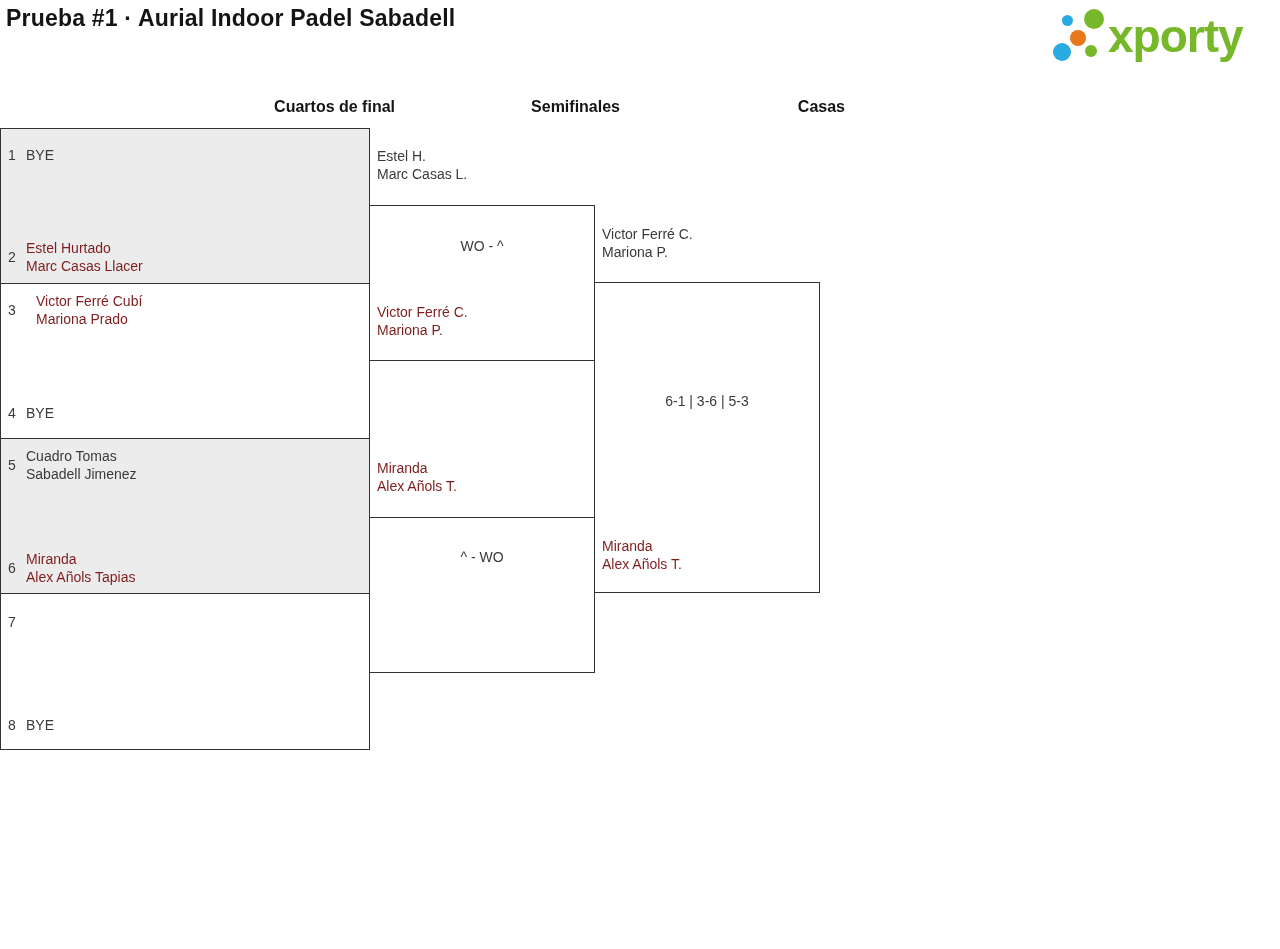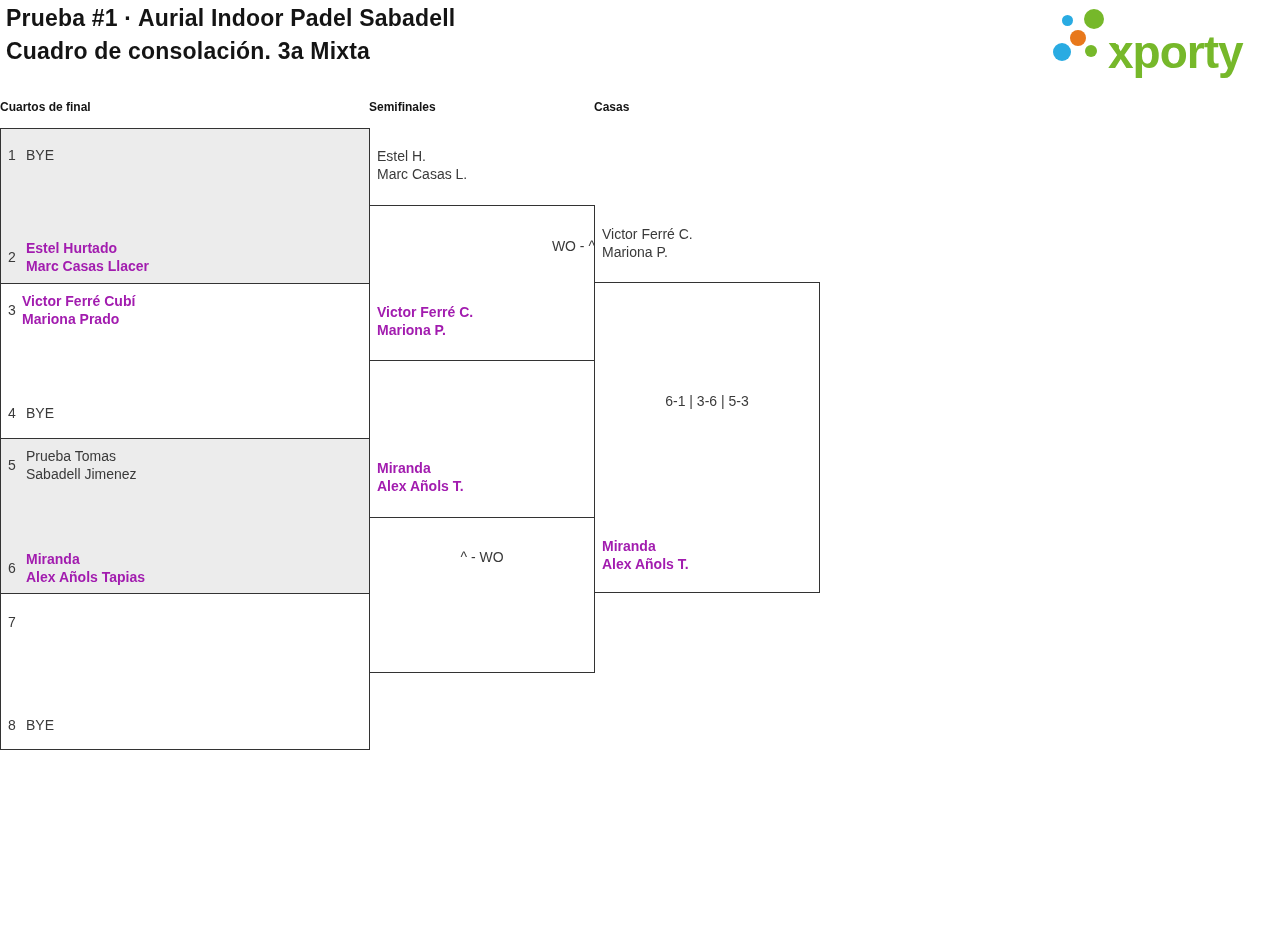--- a/index.html
+++ b/index.html
@@ -15,57 +15,56 @@
 
   
   .logo-dot { position:absolute; border-radius:50%; }
   .d-blue-sm  { left:1062px; top:15px; width:11px; height:11px; background:#29abe2; }
   .d-green-lg { left:1084px; top:9px;  width:20px; height:20px; background:#76b82a; }
   .d-orange   { left:1070px; top:30px; width:16px; height:16px; background:#e8781b; }
   .d-blue-lg  { left:1053px; top:43px; width:18px; height:18px; background:#29abe2; }
   .d-green-sm { left:1085px; top:45px; width:12px; height:12px; background:#76b82a; }
   .d-green-xs { left:1113px; top:44px; width:6px;  height:6px;  background:#76b82a; }
   .logo-text { position:absolute; left:1108px; top:8px; color:#76b82a;
-               font-size:46px; font-weight:700; letter-spacing:-1px; line-height:56px;margin-top:16px; }
+               font-size:46px; font-weight:700; letter-spacing:-1px; line-height:56px; }
 
   
-  .col-header { position:absolute; top:97px; text-align:left; color:#141414;
-                font-size:12px; font-weight:700; line-height:20px; }
+  .col-header { position:absolute; top:97px; text-align:right; color:#141414;
+                font-size:16px; font-weight:700; line-height:20px;margin-left:25px; }
   .ch-qf { left:0; width:370px; }
   .ch-sf { left:369px; width:226px; }
   .ch-f  { left:594px; width:226px; }
 
   
   .box { position:absolute; border:1px solid #333; background:#ffffff; }
   .box.shaded { background:#ececec; }
   .bx-qf1 { left:0; top:128px; width:370px; height:156px; }
   .bx-qf2 { left:0; top:283px; width:370px; height:156px; }
   .bx-qf3 { left:0; top:438px; width:370px; height:156px; }
   .bx-qf4 { left:0; top:593px; width:370px; height:157px; }
   .bx-sf1 { left:369px; top:205px; width:226px; height:156px; }
   .bx-sf2 { left:369px; top:517px; width:226px; height:156px; }
   .bx-f   { left:594px; top:282px; width:226px; height:311px; }
 
   
   .t { position:absolute; font-size:14px; line-height:18px; color:#3a3a3a; white-space:nowrap; }
-  .b { font-weight:700; color:#a21caf; }
+  .b { font-weight:400; color:#7f1d1d; }
   .score { position:absolute; font-size:14px; line-height:14px; color:#3a3a3a; text-align:center; }
   .sc-qf3 { left:0; width:370px; top:511px; }
-  .sc-sf1 { left:369px; width:226px; top:239px;text-align:right; }
+  .sc-sf1 { left:369px; width:226px; top:239px; }
   .sc-sf2 { left:369px; width:226px; top:550px; }
   .sc-f   { left:594px; width:226px; top:394px; }
 </style>
 </head>
 <body>
 
 <div class="page">
 
   <div class="title">
     <div>Prueba #1 · Aurial Indoor Padel Sabadell</div>
-    <div>Cuadro de consolación. 3a Mixta</div>
   </div>
 
   <div>
     <span class="logo-dot d-blue-sm"></span>
     <span class="logo-dot d-green-lg"></span>
     <span class="logo-dot d-orange"></span>
     <span class="logo-dot d-blue-lg"></span>
     <span class="logo-dot d-green-sm"></span>
     <span class="logo-dot d-green-xs"></span>
     <span class="logo-text">xporty</span>
@@ -85,30 +84,30 @@
 
   <div class="t" style="left:8px;top:146px;">1</div>
   <div class="t" style="left:26px;top:146px;">BYE</div>
   <div class="t" style="left:8px;top:248px;">2</div>
   <div class="t b" style="left:26px;top:239px;">
     <div>Estel Hurtado</div>
     <div>Marc Casas Llacer</div>
   </div>
 
   <div class="t" style="left:8px;top:301px;">3</div>
-  <div class="t b" style="left:22px;top:292px;">
+  <div class="t b" style="left:36px;top:292px;">
     <div>Victor Ferré Cubí</div>
     <div>Mariona Prado</div>
   </div>
   <div class="t" style="left:8px;top:404px;">4</div>
   <div class="t" style="left:26px;top:404px;">BYE</div>
 
   <div class="t" style="left:8px;top:456px;">5</div>
   <div class="t" style="left:26px;top:447px;">
-    <div>Prueba Tomas</div>
+    <div>Cuadro Tomas</div>
     <div>Sabadell Jimenez</div>
   </div>
   <div class="t" style="left:8px;top:559px;">6</div>
   <div class="t b" style="left:26px;top:550px;">
     <div>Miranda</div>
     <div>Alex Añols Tapias</div>
   </div>
 
   <div class="t" style="left:8px;top:613px;">7</div>
   <div class="t" style="left:8px;top:716px;">8</div>

